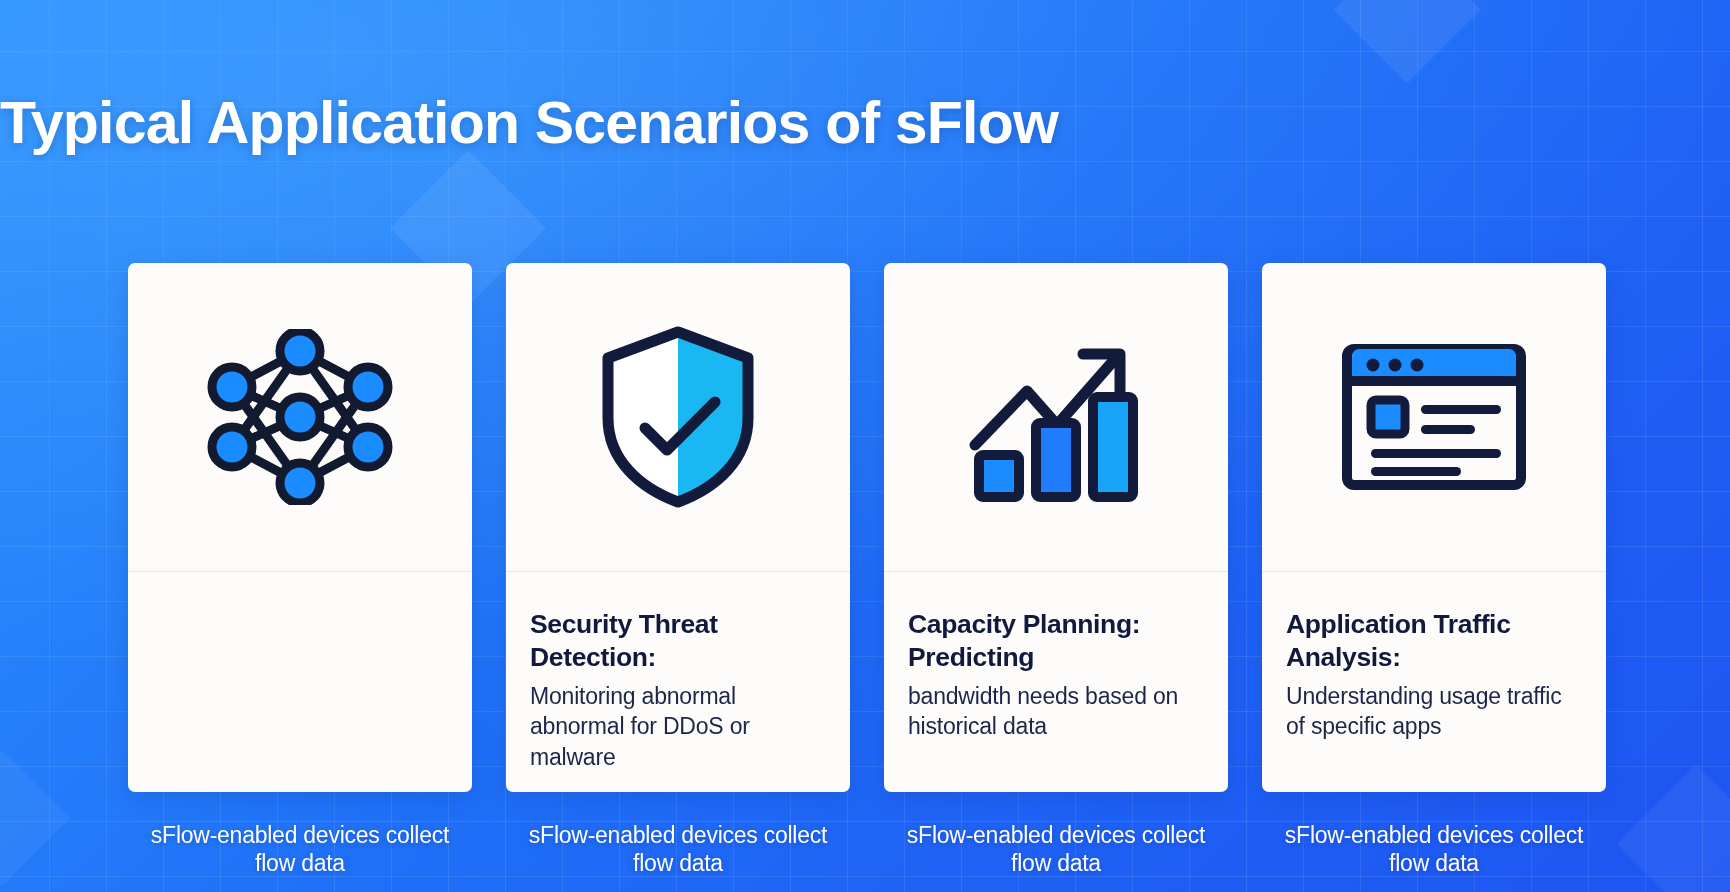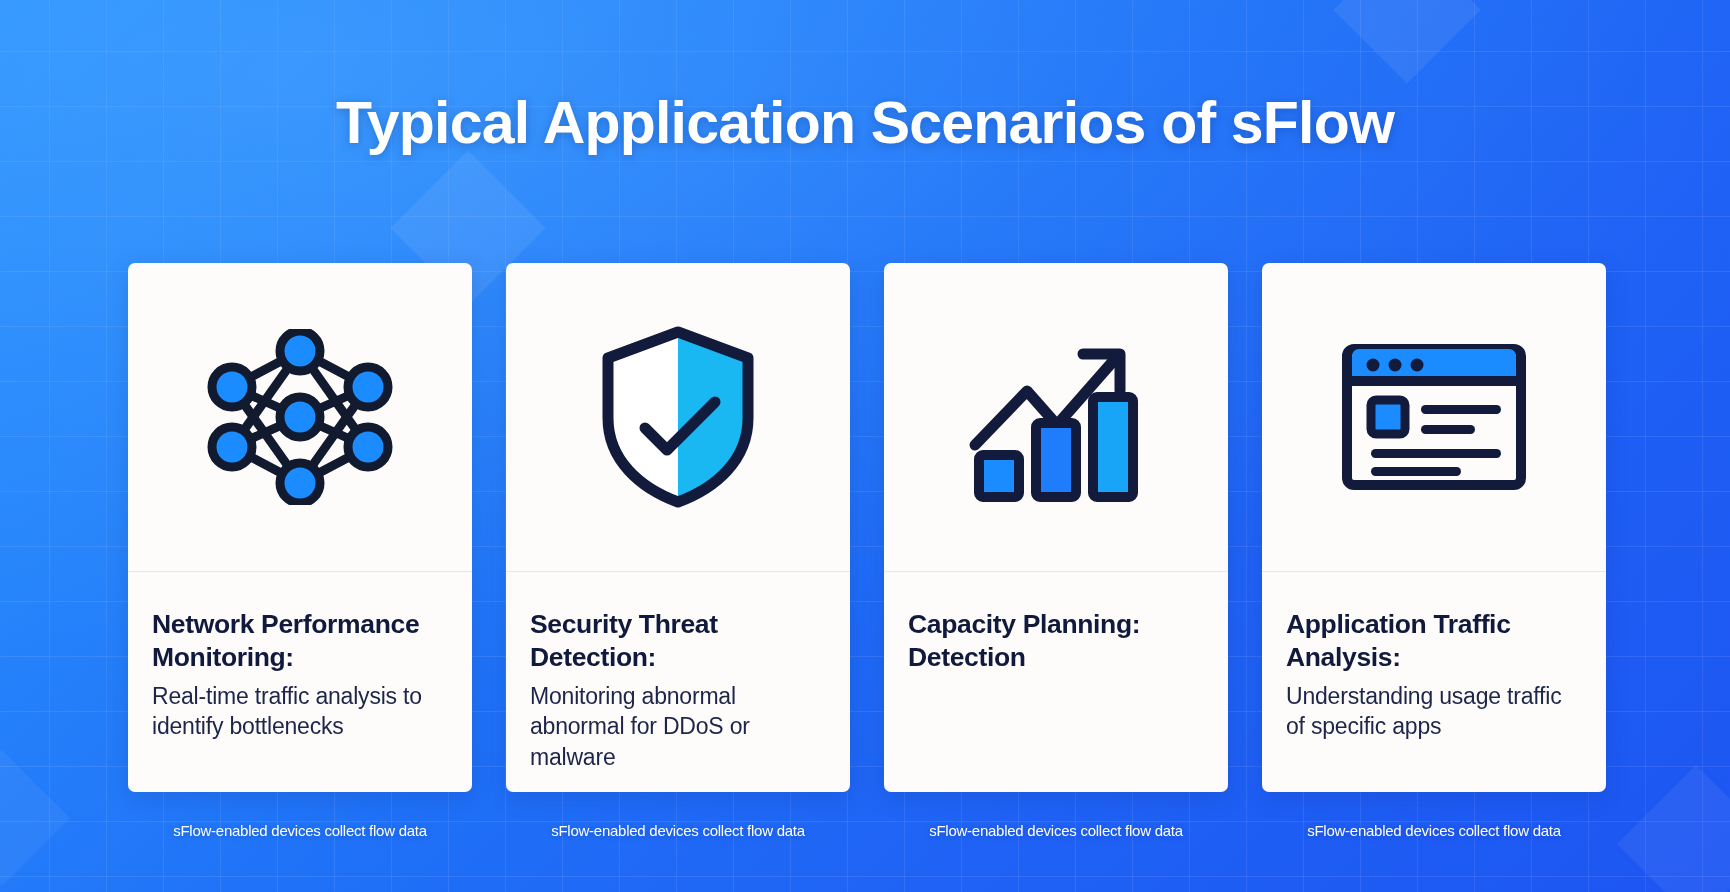--- a/index.html
+++ b/index.html
@@ -41,21 +41,20 @@
   }
   .diamond.d1 { left: 413px; top: 173px; width: 110px; height: 110px; }
   .diamond.d2 { left: 1355px; top: -42px; width: 104px; height: 104px; }
   .diamond.d3 { left: 1640px; top: 788px; width: 112px; height: 112px; background: rgba(255,255,255,0.055); }
   .diamond.d4 { left: -46px; top: 770px; width: 96px; height: 96px; background: rgba(255,255,255,0.05); }
 
   #title {
     position: absolute;
     left: 0; right: 0;
     top: 52px;
-    text-align: center;
     color: #ffffff;
     font-size: 59px;
     line-height: 1.06;
     font-weight: 700;
     letter-spacing: -0.8px;
     font-family: "Liberation Sans", sans-serif;
     text-shadow: 0 2px 10px rgba(6,30,90,0.26);
     white-space: nowrap;
   }
 
@@ -110,21 +109,21 @@
     left: 128px;
     top: 822px;
     width: 1478px;
     display: flex;
     gap: 34px;
   }
   .caption {
     width: 345px;
     text-align: center;
     color: #ffffff;
-    font-size: 15px;
+    font-size: 23px;
     line-height: 1.2;
     letter-spacing: -0.25px;
     text-shadow: 0 1px 5px rgba(5,25,80,0.25);
   }
   svg { display: block; }
 </style>
 </head>
 <body>
 
 <div id="stage">
@@ -162,24 +161,20 @@
             <circle cx="30" cy="58" r="20"></circle>
             <circle cx="30" cy="118" r="20"></circle>
             <circle cx="98" cy="22" r="20"></circle>
             <circle cx="98" cy="88" r="20"></circle>
             <circle cx="98" cy="154" r="20"></circle>
             <circle cx="166" cy="58" r="20"></circle>
             <circle cx="166" cy="118" r="20"></circle>
           </g>
         </svg>
       </div>
-      <div class="card-body">
-        <p class="card-heading">Network Performance Monitoring:</p>
-        <p class="card-text">Real-time traffic analysis to identify bottlenecks</p>
-      </div>
     </div>
 
     <div class="card">
       <div class="card-icon">
         <svg width="160" height="182" viewBox="0 0 160 182" aria-hidden="true">
           <defs>
             <clipPath id="shieldClip">
               <path d="M80 6 L150 32 L150 92 C150 134 118 162 80 176 C42 162 10 134 10 92 L10 32 Z"></path>
             </clipPath>
           </defs>
@@ -201,21 +196,22 @@
       <div class="card-icon">
         <svg width="182" height="180" viewBox="0 0 182 180" aria-hidden="true">
           <polyline points="10,118 62,64 92,98 150,32" fill="none" stroke="#131b3c" stroke-width="11" stroke-linecap="round" stroke-linejoin="round"></polyline>
           <polyline points="118,27 155,27 155,64" fill="none" stroke="#131b3c" stroke-width="11" stroke-linecap="round" stroke-linejoin="round"></polyline>
           <rect x="14" y="128" width="40" height="42" rx="4" fill="#1a8cff" stroke="#131b3c" stroke-width="10"></rect>
           <rect x="71" y="96" width="40" height="74" rx="4" fill="#1f7dfb" stroke="#131b3c" stroke-width="10"></rect>
           <rect x="128" y="70" width="40" height="100" rx="4" fill="#19a5f7" stroke="#131b3c" stroke-width="10"></rect>
         </svg>
       </div>
       <div class="card-body">
-        <p class="card-heading">Capacity Planning: Detection</p>
+        <p class="card-heading">Capacity Planning: Predicting</p>
+        <p class="card-text">bandwidth needs based on historical data</p>
       </div>
     </div>
 
     <div class="card">
       <div class="card-icon">
         <svg width="186" height="148" viewBox="0 0 186 148" aria-hidden="true">
           <rect x="6" y="6" width="174" height="136" rx="7" fill="#fdfcfa" stroke="#131b3c" stroke-width="10"></rect>
           <path d="M11 38 L175 38 L175 13 A7 7 0 0 0 168 6 L18 6 A7 7 0 0 0 11 13 Z" fill="#1a8cff"></path>
           <line x1="6" y1="38" x2="180" y2="38" stroke="#131b3c" stroke-width="10"></line>
           <g fill="#131b3c">

